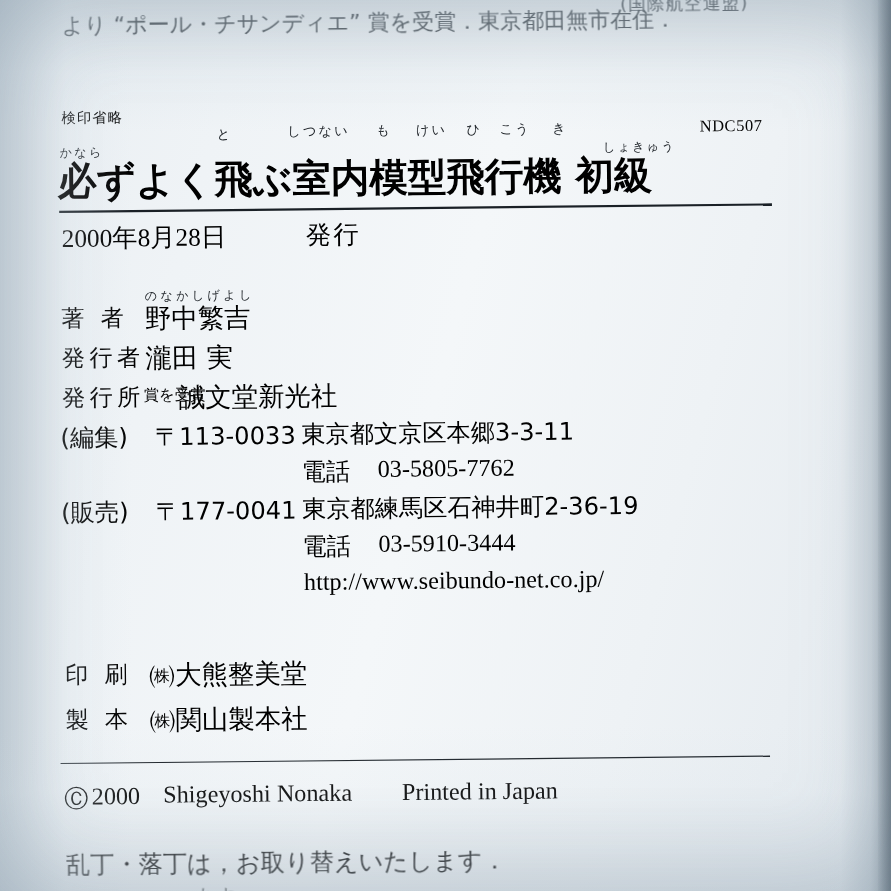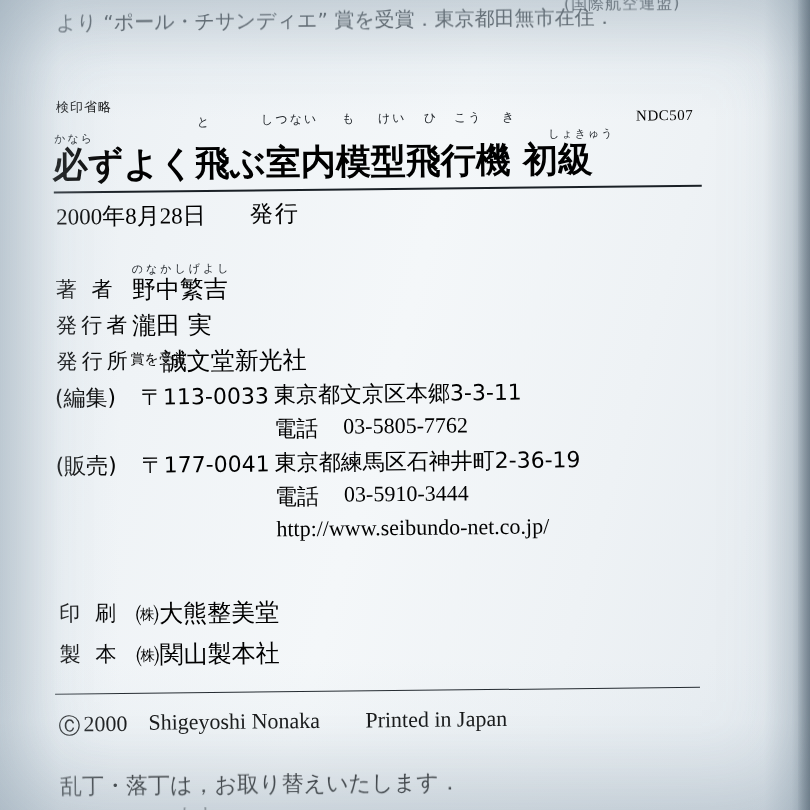--- a/index.html
+++ b/index.html
@@ -164,21 +164,21 @@
     <div class="line ruby" style="left:427px; top:110px; font-size:12px;">ひ</div>
     <div class="line ruby" style="left:457px; top:110px; font-size:12px;">こう</div>
     <div class="line ruby" style="left:505px; top:110px; font-size:12px;">き</div>
     <div class="line ruby" style="left:551px; top:128px; font-size:11px;">しょきゅう</div>
 
     <div class="line title-main" style="left:55px; top:138px;">必ずよく飛ぶ室内模型飛行機 初級</div>
 
     <div class="rule" style="left:56px; top:188px; width:648px;"></div>
 
     <div class="line num" style="left:58px; top:198px; font-size:23px;">2000年8月28日</div>
-    <div class="line row-value" style="left:252px; top:197px; font-size:23px; letter-spacing:2px;">発行</div>
+    <div class="line row-value" style="left:280px; top:197px; font-size:23px; letter-spacing:2px;">発行</div>
 
     <div class="line ruby" style="left:133px; top:259px; font-size:11px; letter-spacing:3px;">のなかしげよし</div>
     <div class="line row-label" style="left:57px; top:272px;">著 者</div>
     <div class="line row-value" style="left:133px; top:271px; font-size:24px;">野中繁吉</div>
 
     <div class="line row-label" style="left:57px; top:308px;">発行者</div>
     <div class="line row-value" style="left:133px; top:307px; font-size:24px;">瀧田 実</div>
 
     <div class="line row-label" style="left:57px; top:344px;">発行所</div>
     <div class="line row-value" style="left:131px; top:348px; font-size:14px;">賞を受賞</div>

